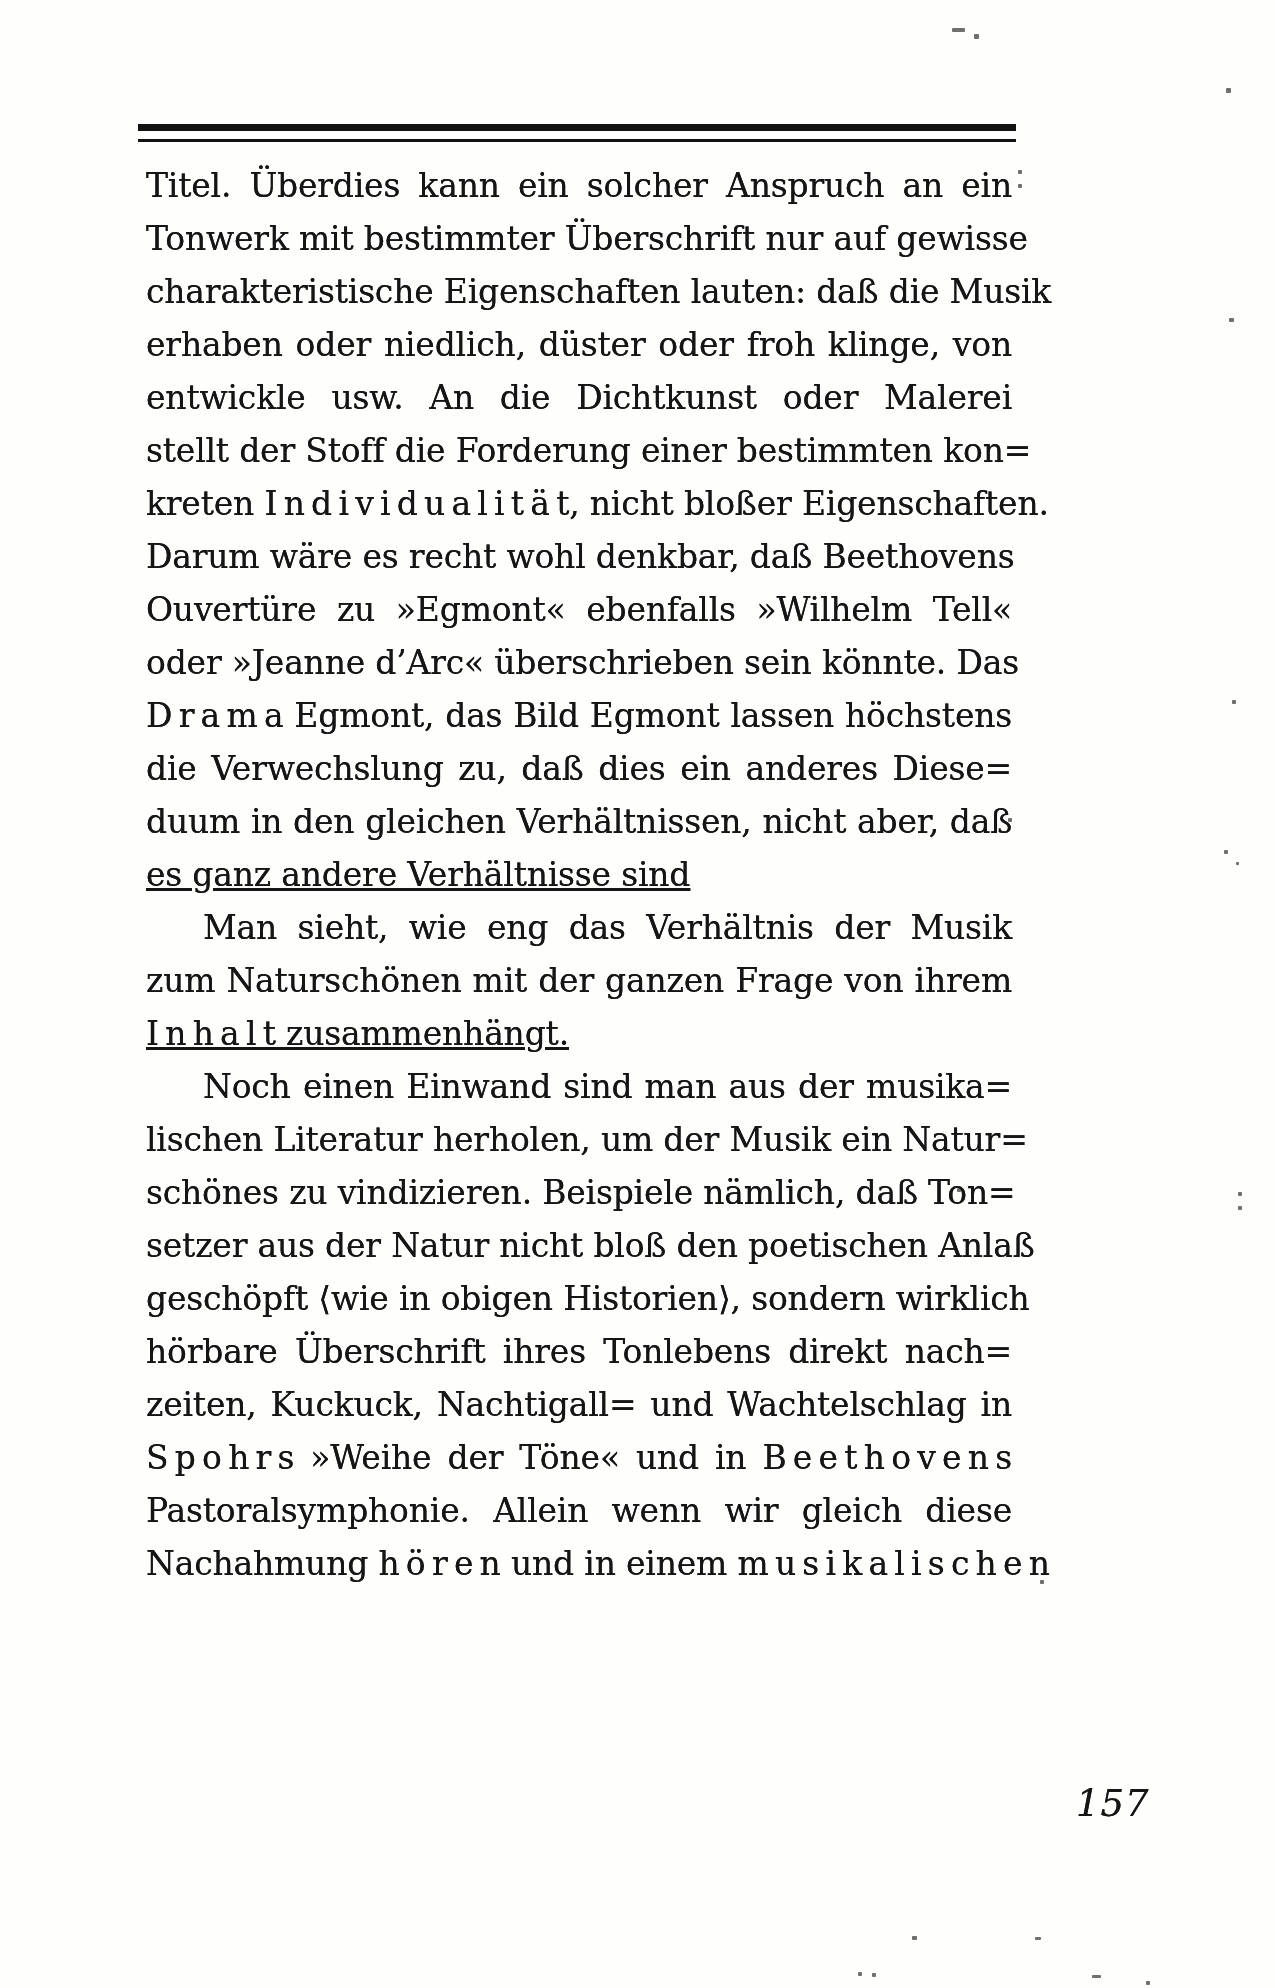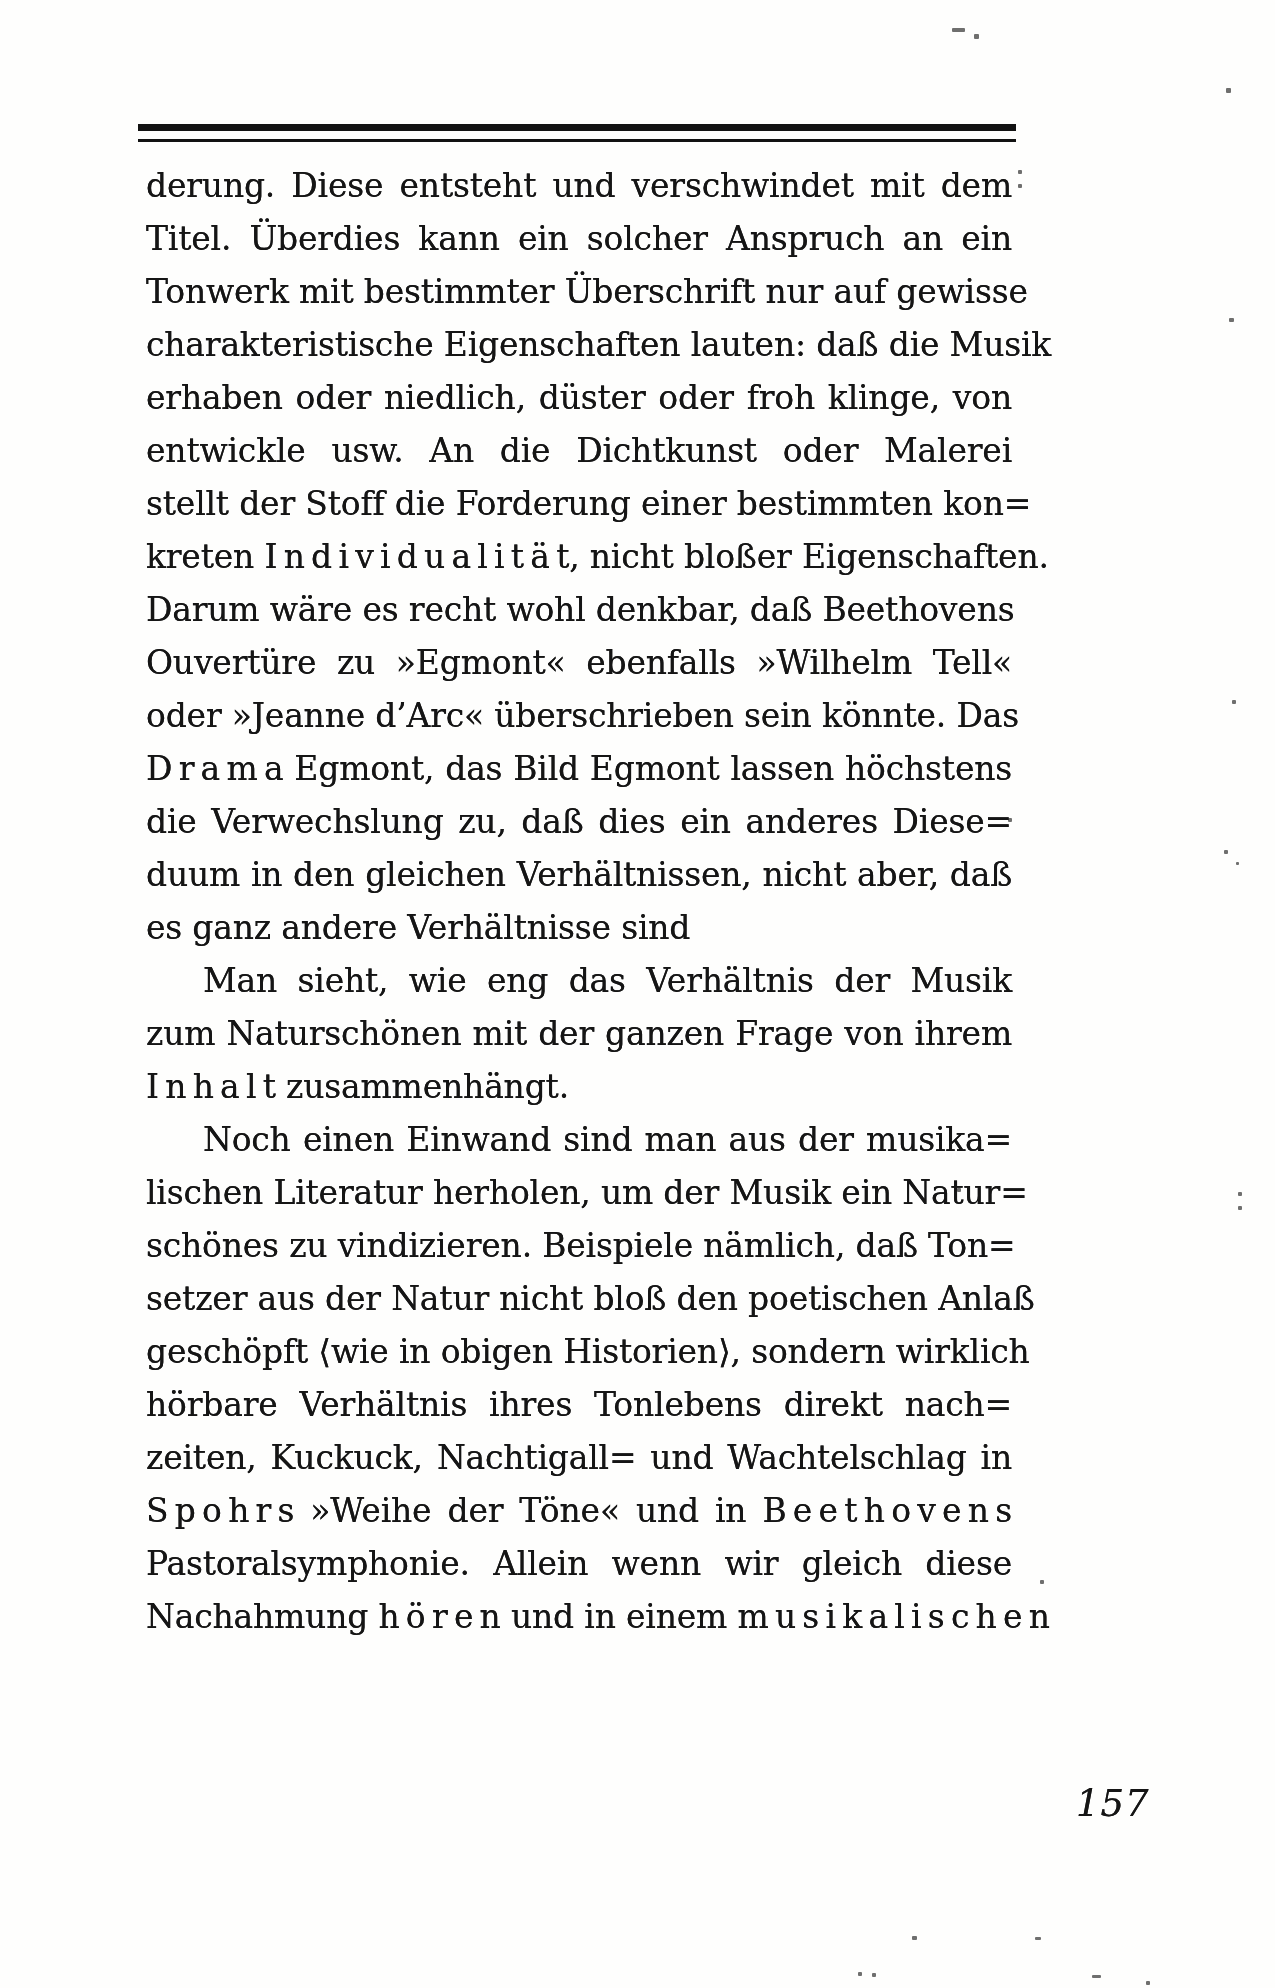--- a/index.html
+++ b/index.html
@@ -36,20 +36,21 @@
   }
   .tline {
     text-align: justify;
     text-align-last: justify;
     height: 53px;
     white-space: nowrap;
   }
   .tline.noju {
     text-align: right;
     text-align-last: left;
+    text-decoration: underline;
   }
   .tline.indent {
     text-indent: 57px;
   }
   .pagenum {
     position: absolute;
     left: 1076px;
     top: 1782px;
     font-size: 37px;
     letter-spacing: 1px;
@@ -65,21 +66,20 @@
 </style>
 </head>
 <body>
 
 <div class="page">
 
   <div class="rule thick"></div>
   <div class="rule thin"></div>
 
   <div class="textblock">
-    <div class="tline">derung.  Diese entsteht und verschwindet mit dem</div>
     <div class="tline">Titel.  Überdies kann ein solcher Anspruch an ein</div>
     <div class="tline">Tonwerk mit bestimmter Überschrift nur auf gewisse</div>
     <div class="tline">charakteristische Eigenschaften lauten: daß die Musik</div>
     <div class="tline">erhaben oder niedlich, düster oder froh klinge, von</div>
     <div class="tline">entwickle usw.  An die Dichtkunst oder Malerei</div>
     <div class="tline">stellt der Stoff die Forderung einer bestimmten kon=</div>
     <div class="tline">kreten I n d i v i d u a l i t ä t, nicht bloßer Eigenschaften.</div>
     <div class="tline">Darum wäre es recht wohl denkbar, daß Beethovens</div>
     <div class="tline">Ouvertüre zu »Egmont« ebenfalls »Wilhelm Tell«</div>
     <div class="tline">oder »Jeanne d’Arc« überschrieben sein könnte.  Das</div>
@@ -88,21 +88,21 @@
     <div class="tline">duum in den gleichen Verhältnissen, nicht aber, daß</div>
     <div class="tline noju">es ganz andere Verhältnisse sind</div>
     <div class="tline indent">Man sieht, wie eng das Verhältnis der Musik</div>
     <div class="tline">zum Naturschönen mit der ganzen Frage von ihrem</div>
     <div class="tline noju">I n h a l t zusammenhängt.</div>
     <div class="tline indent">Noch einen Einwand sind man aus der musika=</div>
     <div class="tline">lischen Literatur herholen, um der Musik ein Natur=</div>
     <div class="tline">schönes zu vindizieren.  Beispiele nämlich, daß Ton=</div>
     <div class="tline">setzer aus der Natur nicht bloß den poetischen Anlaß</div>
     <div class="tline">geschöpft ⟨wie in obigen Historien⟩, sondern wirklich</div>
-    <div class="tline">hörbare Verhältnis ihres Tonlebens direkt nach=</div>
+    <div class="tline">hörbare Überschrift ihres Tonlebens direkt nach=</div>
     <div class="tline">zeiten, Kuckuck, Nachtigall= und Wachtelschlag in</div>
     <div class="tline">S p o h r s »Weihe der Töne« und in B e e t h o v e n s</div>
     <div class="tline">Pastoralsymphonie.  Allein wenn wir gleich diese</div>
     <div class="tline">Nachahmung h ö r e n und in einem m u s i k a l i s c h e n</div>
   </div>
 
   <div class="pagenum">157</div>
 
   <div class="speck" style="left:952px;top:28px;width:13px;height:4px;"></div>
   <div class="speck" style="left:974px;top:34px;width:5px;height:5px;"></div>

